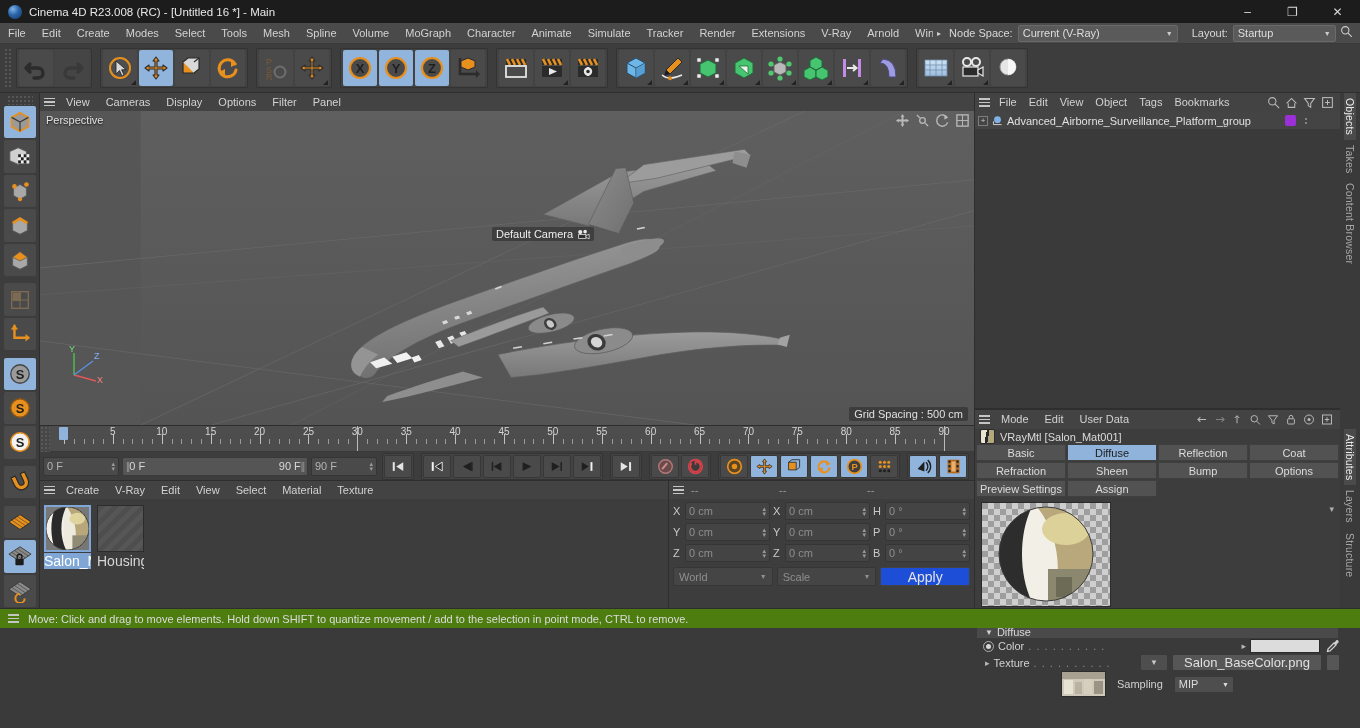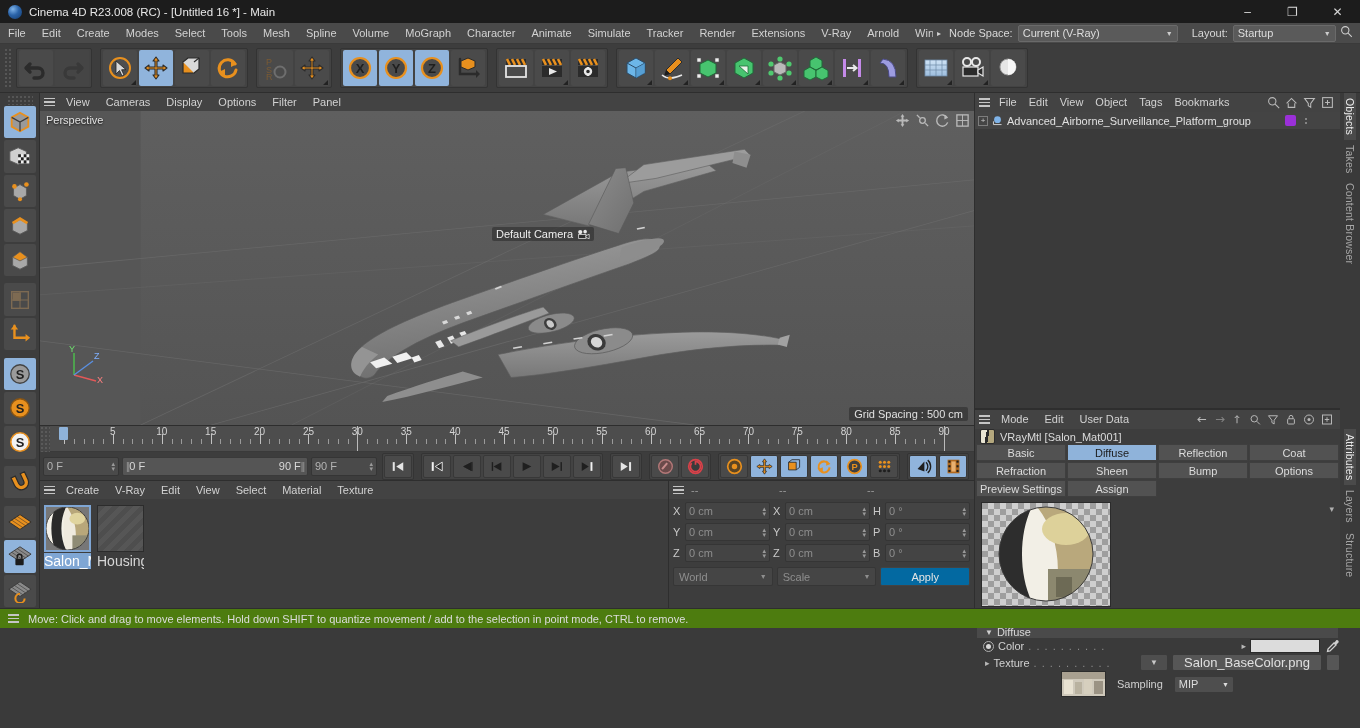--- a/index.html
+++ b/index.html
@@ -122,22 +122,22 @@
   .coordrows{ padding:3px 4px 0 4px; }
   .crow{ display:flex; gap:3px; margin-bottom:3px;}
   .cfield{ flex:1; display:flex; align-items:center; gap:3px;}
   .cfield .ax{ width:9px; color:#c9c9c9; font-size:11px;}
   .cinput{ flex:1; height:18px; background:#444; border:1px solid #353535; border-radius:2px;
            display:flex; align-items:center; padding:0 3px; color:#8e8e8e; font-size:11px;}
   .cinput .cv{flex:1;}
   .crow-bottom{ display:flex; gap:4px; padding:2px 4px 0 4px;}
   .csel{ flex:1; height:19px; background:#454545; border:1px solid #363636; border-radius:2px;
          display:flex;align-items:center; padding:0 5px; color:#8e8e8e; font-size:11px;}
-  .capply{ flex:1; height:19px; background:#0369a1; border:1px solid #434343; border-radius:2px;
-           display:flex;align-items:center;justify-content:center; color:#e4e4e4; font-size:11px;}
+  .capply{ flex:1; height:19px; background:#1d4ed8; border:1px solid #434343; border-radius:2px;
+           display:flex;align-items:center;justify-content:center; color:#e4e4e4; font-size:14px;}
 
   
   .rightcol{ width:386px; flex:0 0 386px; display:flex; background:#3a3a3a; border-left:1px solid #2e2e2e;}
   .rpanels{ flex:1; display:flex; flex-direction:column; min-width:0;}
   .objpanel{ flex:0 0 317px; display:flex; flex-direction:column; background:#3d3d3d; border-bottom:2px solid #2e2e2e;}
   .panelmenu{ height:19px; display:flex; align-items:center; background:#434343; }
   .panelmenu .menu-item{ height:19px; line-height:19px; padding:0 6px;}
   .pm-icons{ margin-left:auto; display:flex; gap:4px; padding-right:5px;}
   .pm-icons div{ width:14px;height:14px; opacity:.85;}
   .objlist{ flex:1; background:#3a3a3a; overflow:hidden; position:relative;}

